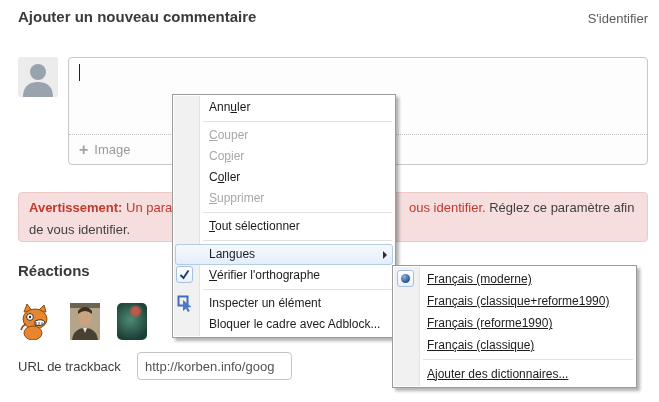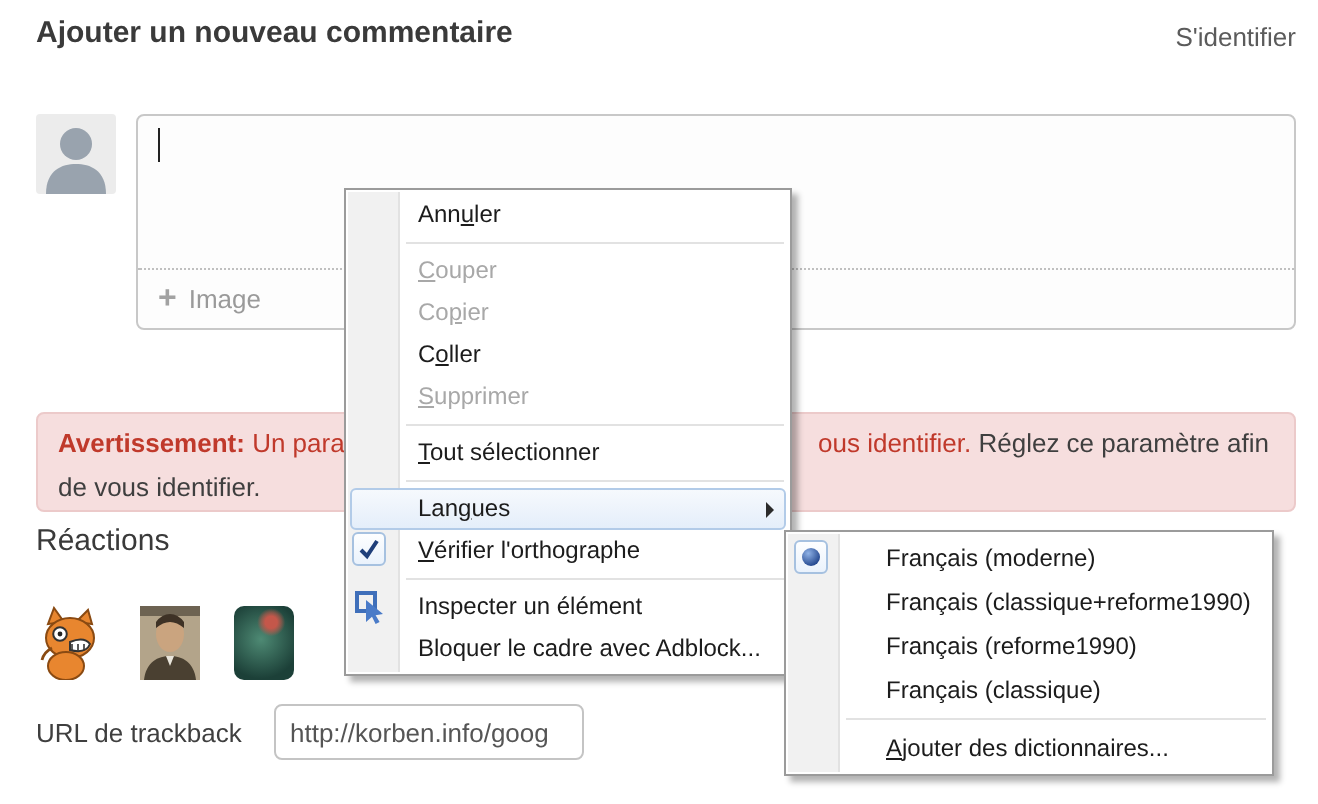--- a/index.html
+++ b/index.html
@@ -19,50 +19,50 @@
   .comment-box { position:absolute; left:68px; top:57px; width:580px; height:108px; background:#fdfdfd; border:1px solid #c8c8c8; border-radius:4px; }
   .caret { position:absolute; left:10px; top:6px; width:1px; height:17px; background:#222; }
   .editor-footer { position:absolute; left:0; right:0; bottom:0; height:30px; border-top:1px dotted #c0c0c0; display:flex; align-items:center; padding-left:10px; }
   .img-btn { display:flex; align-items:center; gap:6px; color:#9a9a9a; font-size:13px; cursor:pointer; }
   .plus-icon { font-size:16px; font-weight:bold; color:#a2a2a2; line-height:1; }
   .comment-as { position:absolute; left:447px; top:136px; width:201px; height:29px; z-index:2;
     border:1px solid #b4bdc4; border-radius:3px; background:linear-gradient(#e9edf1,#d9e0e6);
     font-family:inherit; font-size:13px; color:#4d565e; cursor:pointer; }
 
   
-  .warning { position:absolute; left:18px; top:206px; width:630px; height:50px; z-index:1;
+  .warning { position:absolute; left:18px; top:192px; width:630px; height:50px; z-index:1;
     background:#f6dede; border:1px solid #eccaca; border-radius:4px; font-size:13px; }
   .wline1 { position:absolute; left:10px; right:6px; top:7px; white-space:nowrap; }
   .wright { position:absolute; left:380px; top:0; white-space:nowrap; }
   .wline2 { position:absolute; left:10px; top:29px; }
   .wred { color:#c0392b; } .wbold { font-weight:bold; } .wdark { color:#3f3f3f; }
 
   
-  .reactions-title { position:absolute; left:18px; top:262px; font-size:15px; font-weight:normal; color:#3a3a3a; }
+  .reactions-title { position:absolute; left:18px; top:262px; font-size:15px; font-weight:bold; color:#3a3a3a; }
   .r-avatar { position:absolute; top:303px; height:37px; overflow:hidden; }
   .r-cat { left:18px; width:34px; background:#fff; }
   .r-man { left:70px; width:30px; }
   .r-fan { left:117px; width:30px; border-radius:5px;
     background: radial-gradient(circle at 62% 22%, #c4574a 0 3px, rgba(196,87,74,.55) 5px, transparent 7px),
                 radial-gradient(circle at 45% 45%, #4e8a74, #1c4038 75%); }
 
   
   .trackback-label { position:absolute; left:18px; top:359px; font-size:13px; color:#3f3f3f; }
   .trackback-input { position:absolute; left:137px; top:352px; width:155px; height:28px;
     border:1px solid #c4c4c4; border-radius:4px; padding:0 7px; font-family:inherit; font-size:13px; color:#555; background:#fff; }
 
   
   .menu { position:absolute; background:#fff; border:1px solid #9b9b9b;
     box-shadow:3px 3px 3px rgba(0,0,0,.3); padding:2px 0; font-size:12px; color:#1c1c1c; }
   .menu::before { content:""; position:absolute; left:1px; top:1px; bottom:1px; width:25px; background:#f1f1f1; }
   .menu::after  { content:""; position:absolute; left:26px; top:1px; bottom:1px; width:1px; background:#e2e2e2; }
   .main-menu { left:172px; top:94px; width:224px; z-index:10; }
   .sub-menu  { left:392px; top:265px; width:245px; z-index:11; }
   .mi { position:relative; height:21px; line-height:21px; padding-left:36px; cursor:pointer; z-index:1; white-space:nowrap; }
-  .sub-menu .mi { height:22px; line-height:22px; padding-left:50px; }
+  .sub-menu .mi { height:22px; line-height:22px; padding-left:34px;text-decoration:underline; }
   .mi.dis { color:#a8a8a8; }
   .mi .lbl { position:relative; z-index:2; }
   .mi u { text-decoration:underline; }
   .msep { position:relative; z-index:1; height:1px; background:#e2e2e2; margin:3px 3px 3px 30px; }
   .mi.hov::before { content:""; position:absolute; left:2px; right:2px; top:0; bottom:0;
     border:1px solid #b2cbe8; border-radius:3px; background:linear-gradient(#f6f9fd,#e4eefa); z-index:0; }
   .gbox { position:absolute; left:3px; top:1px; width:17px; height:17px; z-index:2;
     border:1px solid #a6c1e0; border-radius:3px; background:linear-gradient(#fdfeff,#eaf2fc);
     display:flex; align-items:center; justify-content:center; }
   .sub-menu .gbox { left:4px; top:2px; }

